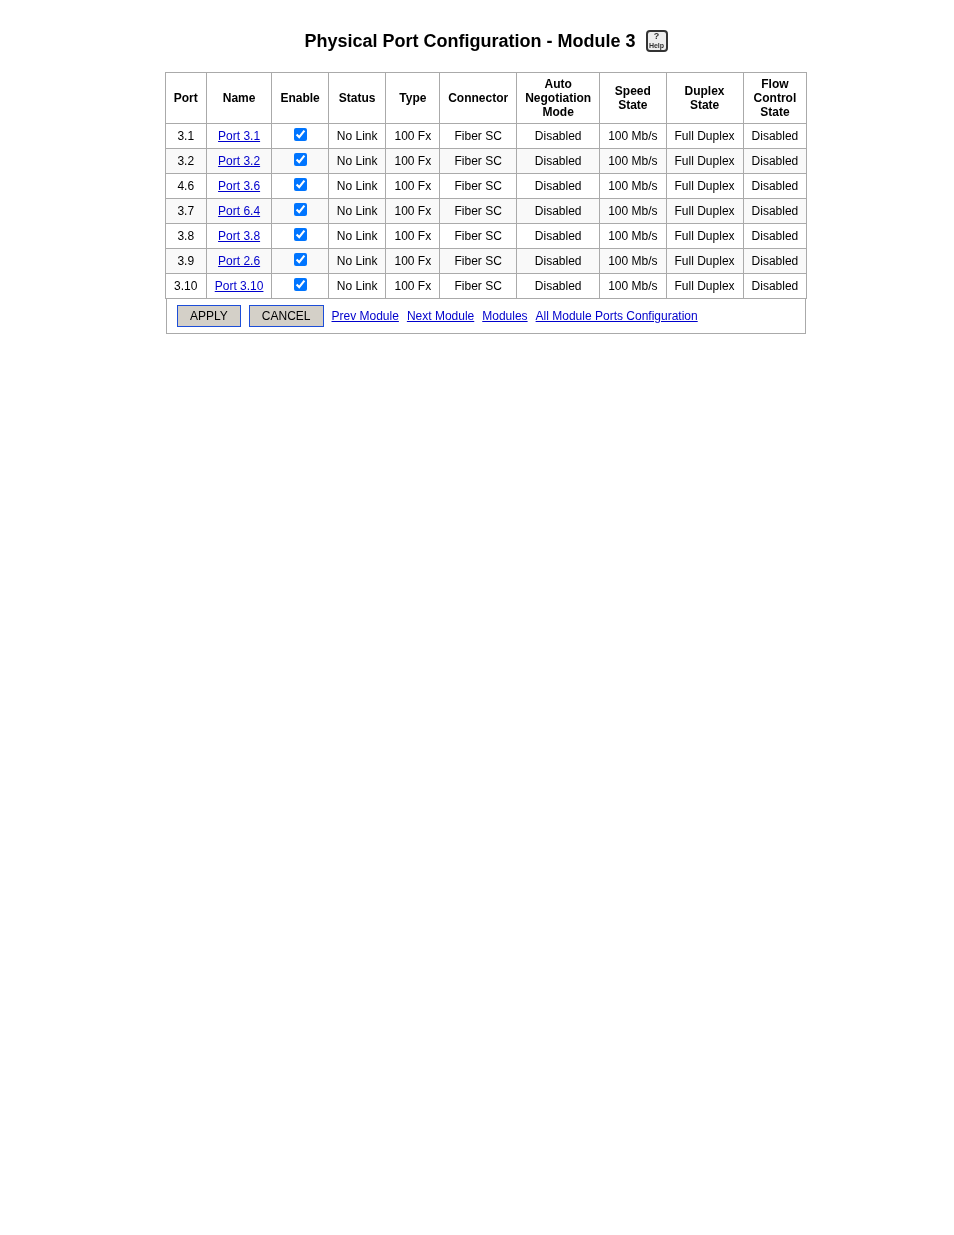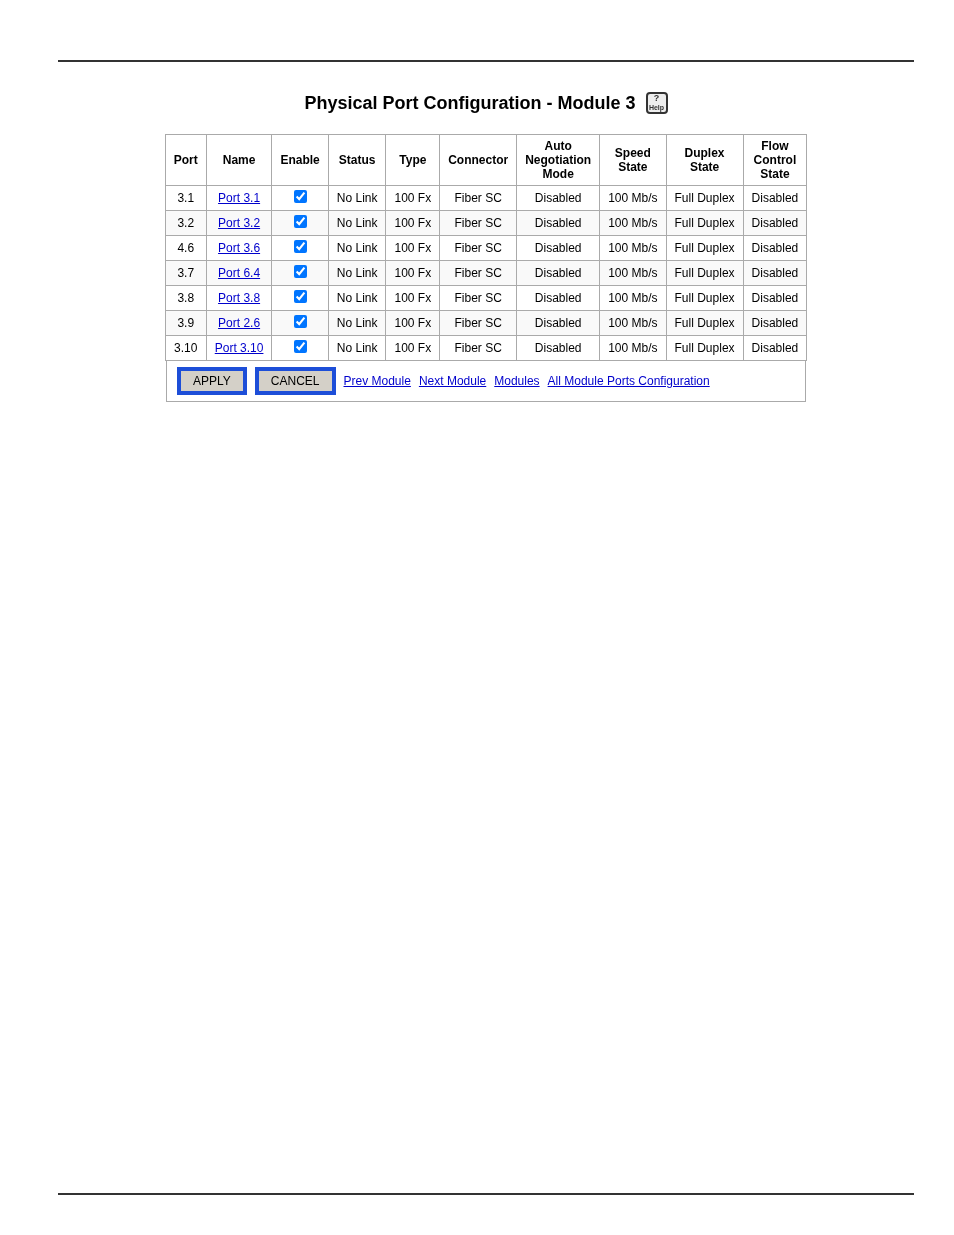--- a/index.html
+++ b/index.html
@@ -7,21 +7,21 @@
       font-family: Arial, Helvetica, sans-serif;
       font-size: 13px;
       background: #ffffff;
       color: #000000;
     }
     .page-wrapper {
       width: 954px;
       min-height: 1235px;
       background: #ffffff;
       display: flex;
-      flex-direction: column;
+      flex-direction: row;
       padding-left: 18px;
     }
     .top-rule {
       border-top: 2px solid #333;
       margin: 60px 40px 0 40px;
     }
     .bottom-rule {
       border-top: 2px solid #333;
       margin: 0 40px;
       margin-top: auto;
@@ -98,21 +98,21 @@
       gap: 8px;
       border: 1px solid #aaa;
       border-top: none;
       padding: 6px 10px;
       width: 640px;
       margin: 0 auto;
     }
     .btn {
       padding: 3px 12px;
       font-size: 12px;
-      border: 4px solid #1d4ed8;
+      border: 1px solid #1d4ed8;
       background: #d4d0c8;
       cursor: pointer;
       font-family: Arial, sans-serif;
     }
     .nav-link {
       color: #0000cc;
       text-decoration: underline;
       cursor: pointer;
       font-size: 12px;
       text-align: center;

